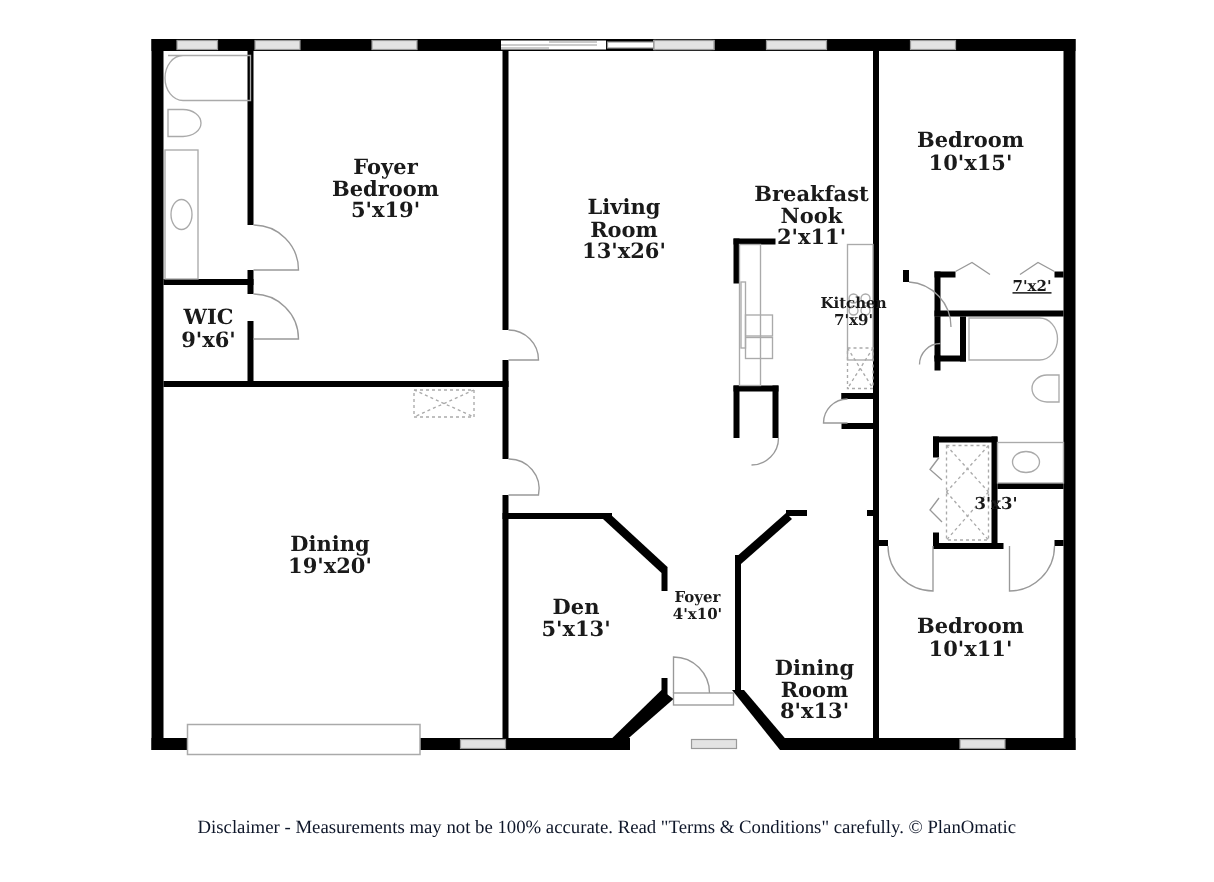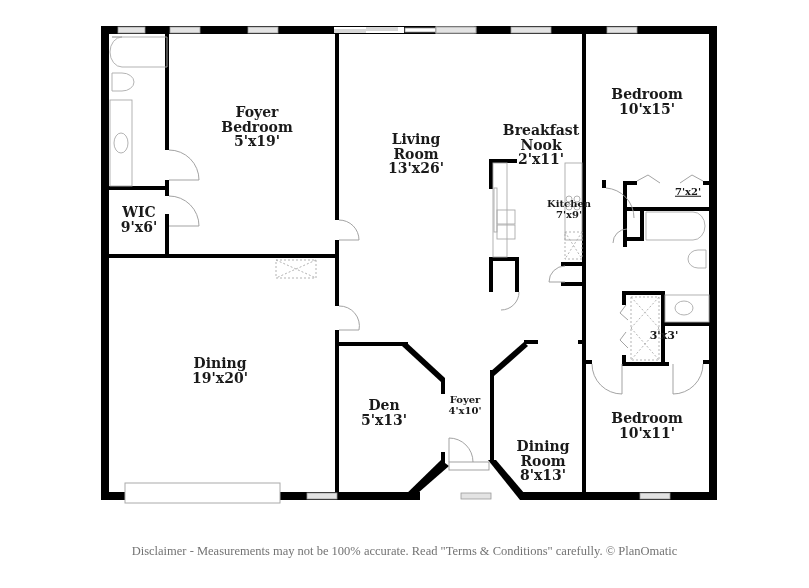--- a/index.html
+++ b/index.html
@@ -3,21 +3,21 @@
 <meta charset="utf-8">
 <style>
   html,body{margin:0;padding:0;background:#fff;}
   body{width:809px;height:588px;position:relative;overflow:hidden;font-family:"DejaVu Serif","Liberation Serif",serif;}
   #plan{position:absolute;left:0;top:0;}
   .lbl{position:absolute;text-align:center;color:#1a1a1a;font-weight:bold;line-height:1.05;transform:translate(-50%,-50%);white-space:nowrap;}
   .lbl span{display:block;}
   .md{font-size:14px;}
   .sm{font-size:11px;}
   .xs{font-size:10px;}
-  #disclaimer{position:absolute;left:0;width:809px;top:544px;text-align:center;font-family:"Liberation Serif","DejaVu Serif",serif;font-size:12.5px;color:#737373;}
+  #disclaimer{position:absolute;left:0;width:809px;top:544px;text-align:center;font-family:"Liberation Serif","DejaVu Serif",serif;font-size:12.5px;color:#0f172a;}
 </style>
 </head>
 <body>
 
 <svg id="plan" width="809" height="588" viewBox="0 0 809 588" xmlns="http://www.w3.org/2000/svg">
   <g fill="#000">
 
     <rect x="101" y="26" width="616" height="8"></rect>
 
     <rect x="101" y="26" width="8" height="474"></rect>

